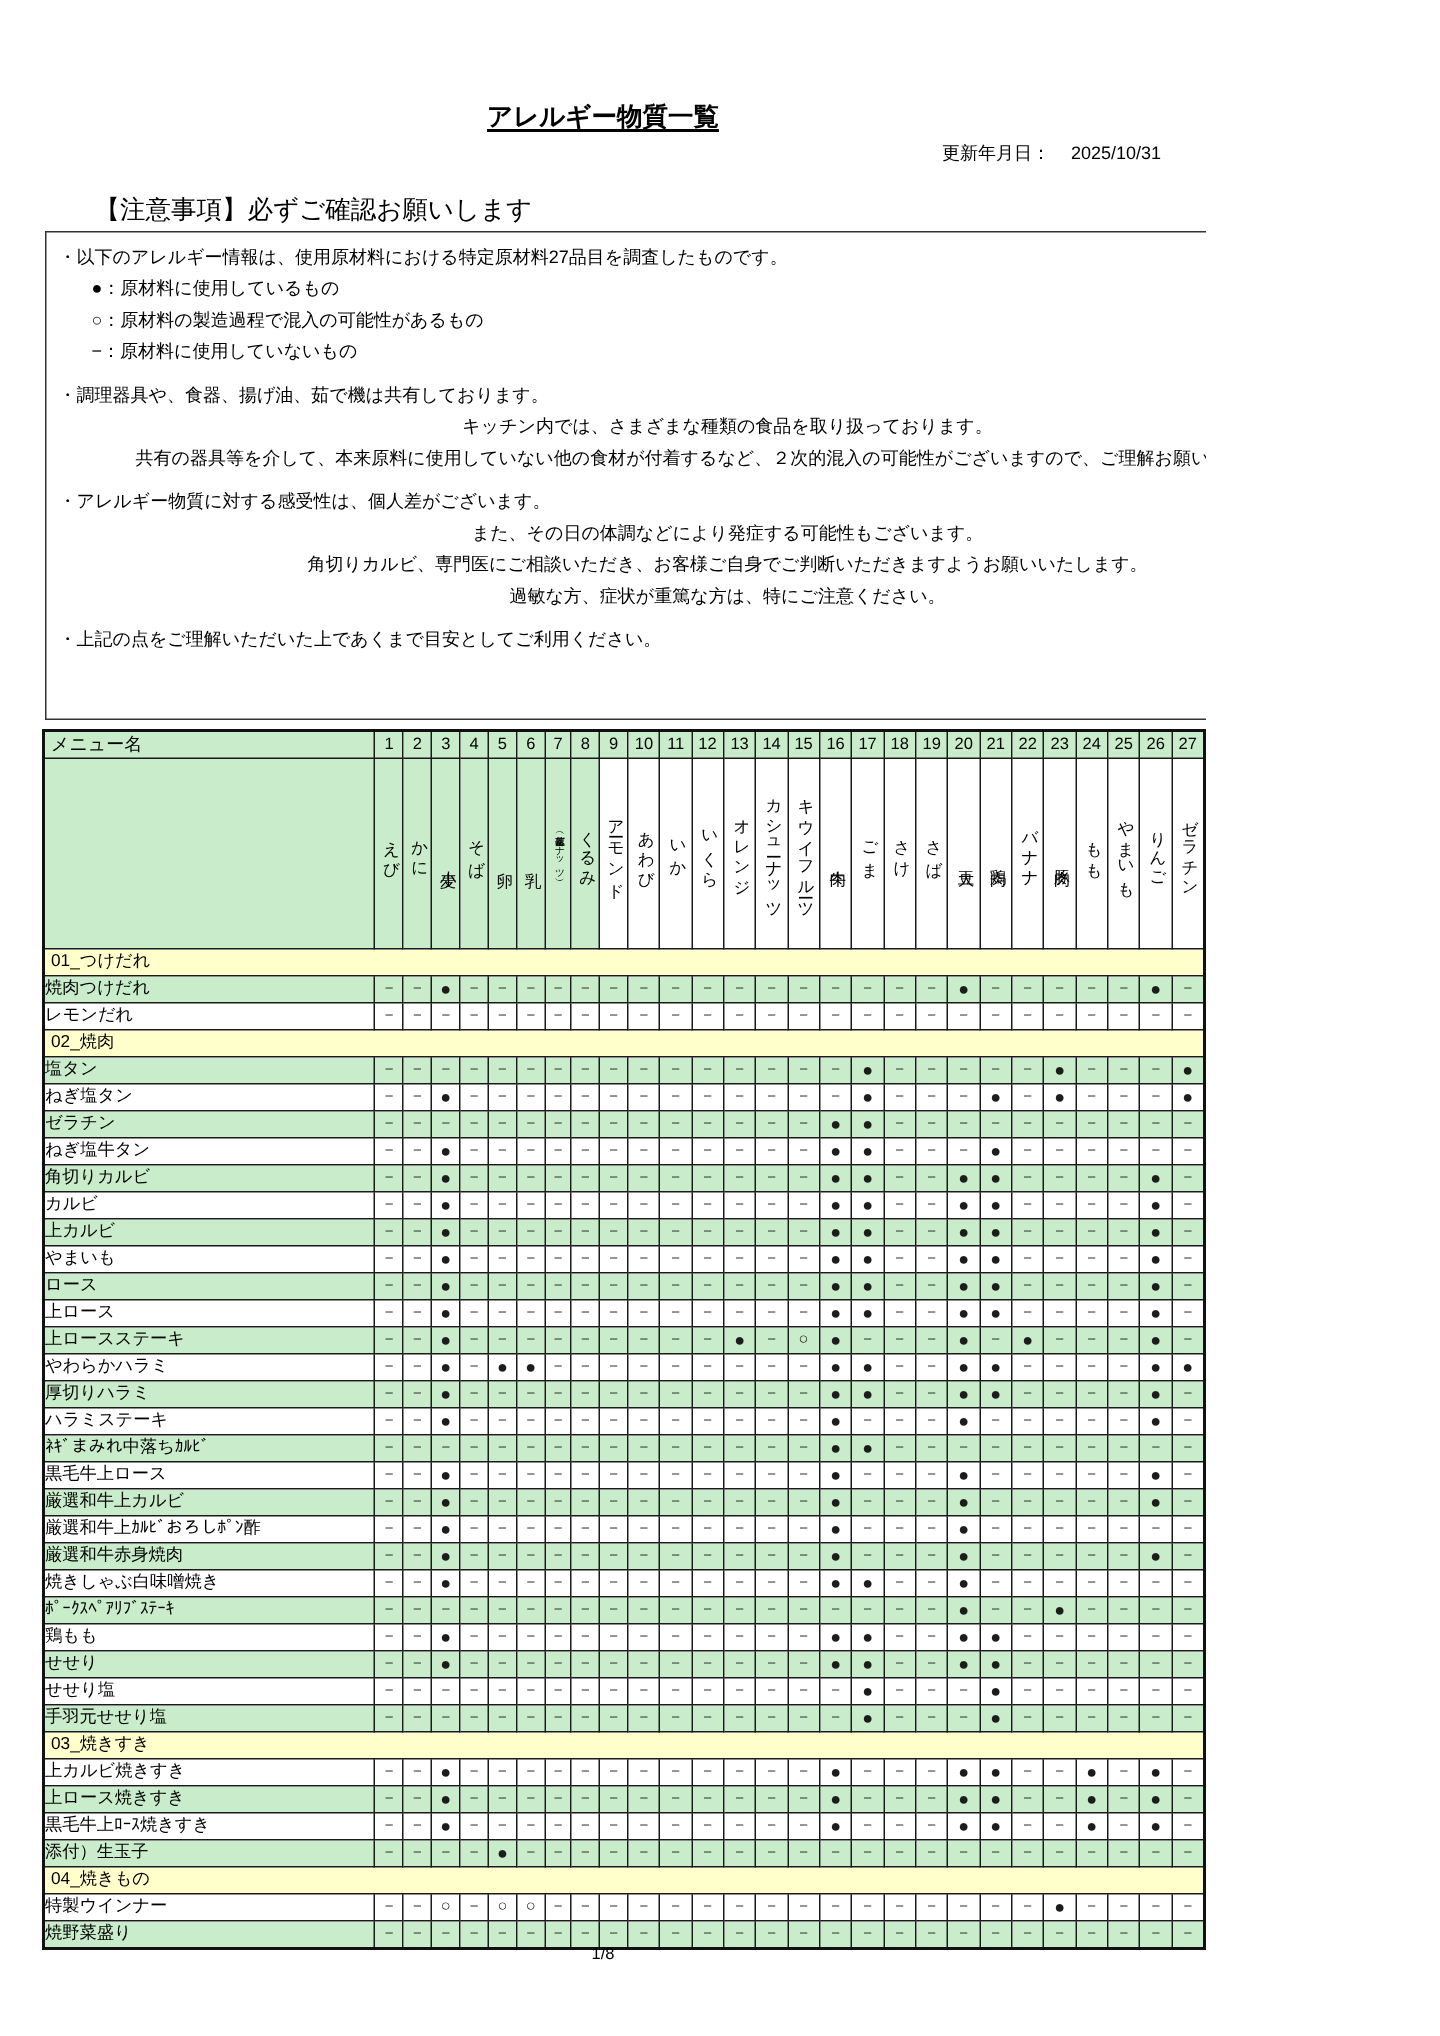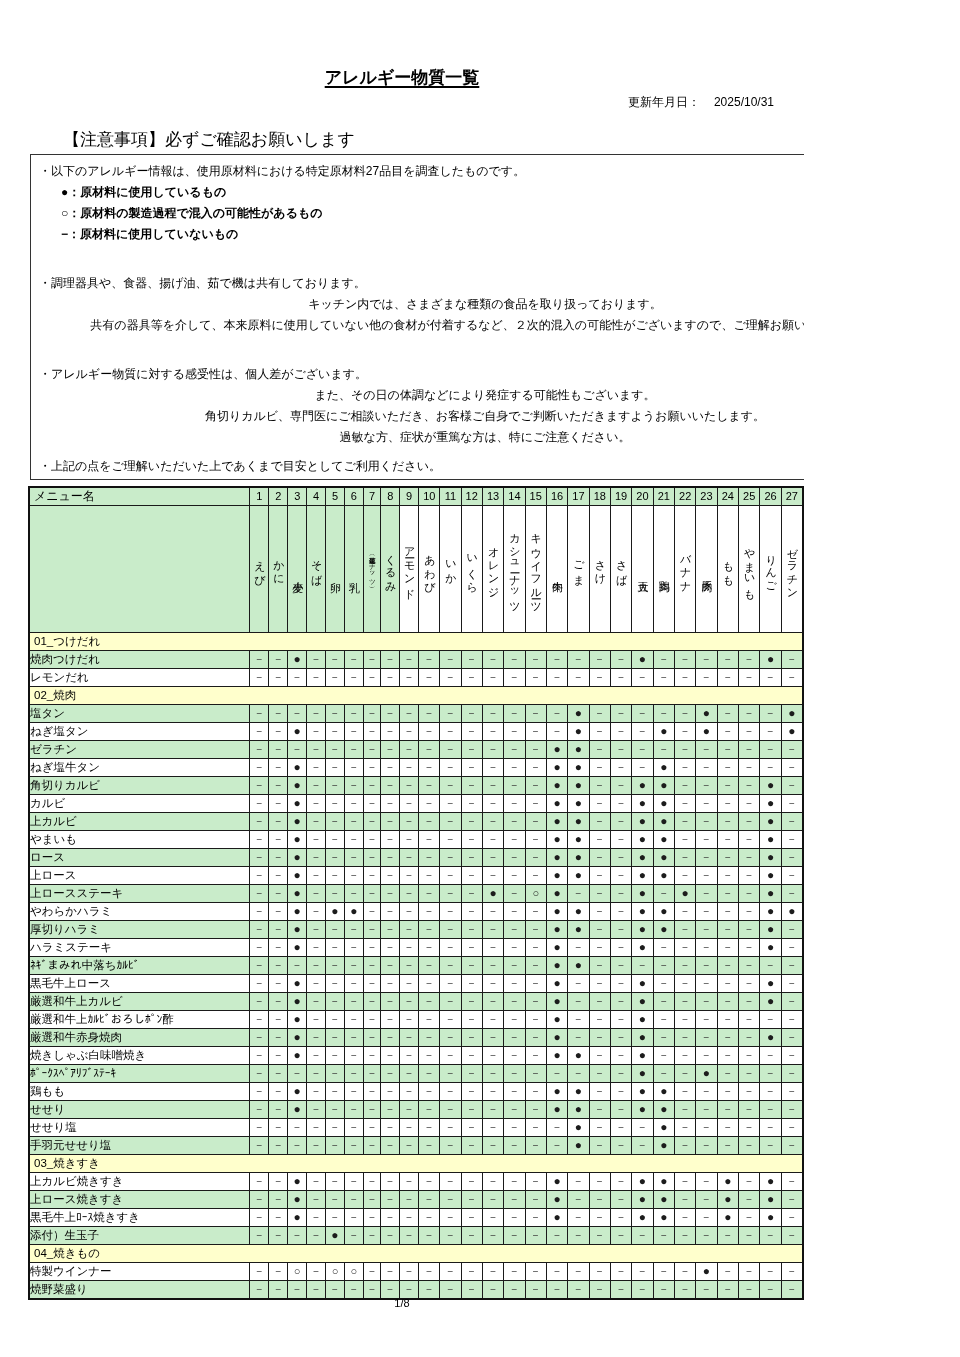--- a/index.html
+++ b/index.html
@@ -9,22 +9,22 @@
   .title{position:absolute;top:66px;left:0;width:100%;text-align:center;
          font-size:17px;font-weight:bold;}
   .title span{text-decoration:underline;text-decoration-thickness:2px;text-underline-offset:3px;}
   .updated{position:absolute;top:94px;right:30px;font-size:12px;}
   .updated .lbl{margin-right:14px;}
   .notice-heading{position:absolute;top:128px;left:35px;font-size:17px;margin-left:28px;}
   .notice-box{position:absolute;top:154px;left:30px;width:900px;height:326px;
               border:1.5px solid #333;box-sizing:border-box;padding:6px 8px;font-size:12px;}
   .nline{line-height:21px;white-space:nowrap;}
   .nline.cont{padding-left:10px;text-align:center;}
-  .nline.legend{padding-left:22px;font-weight:bold;}
-  .para + .para{margin-top:28px;}
+  .nline.legend{padding-left:22px;}
+  .para + .para{margin-top:8px;}
   .para:last-child{margin-top:8px;}
 
   table.alg{position:absolute;top:486px;left:28px;border-collapse:collapse;
             table-layout:fixed;border:2px solid #111;}
   table.alg td,table.alg th{border:1px solid #1a1a1a;padding:0;overflow:hidden;
             font-weight:normal;box-sizing:border-box;}
   col.menucol{width:255px;}
   col.c-sm{width:22px;}
   col.c-lg{width:25px;}
 

